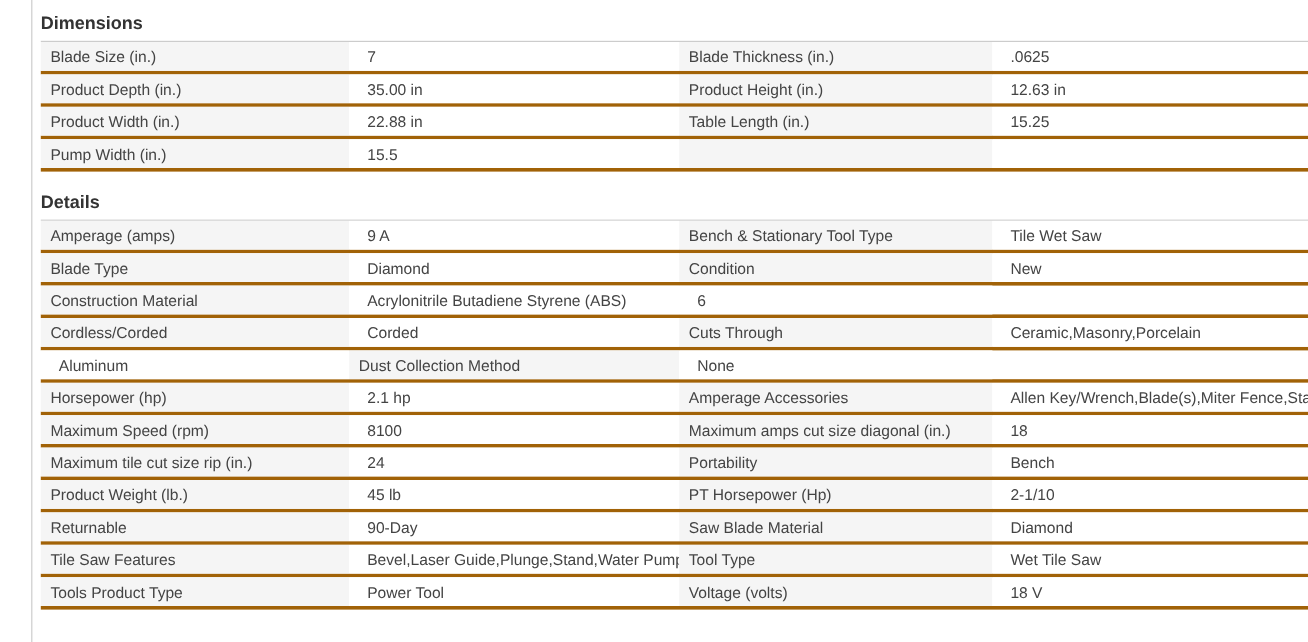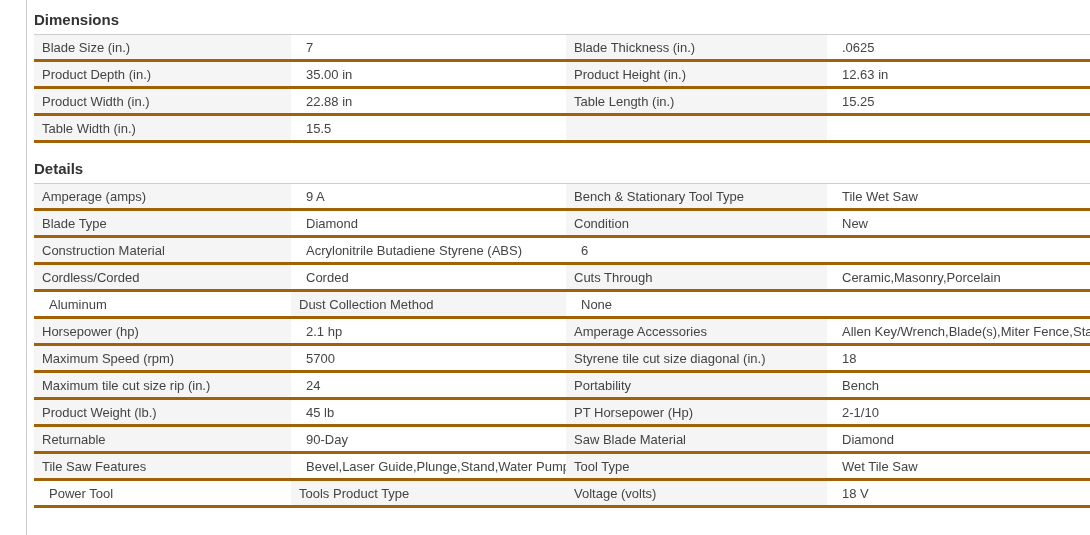--- a/index.html
+++ b/index.html
@@ -93,21 +93,21 @@
             <div class="cell label">Product Height (in.)</div>
             <div class="cell value">12.63 in</div>
           </div>
           <div class="spec-row">
             <div class="cell label">Product Width (in.)</div>
             <div class="cell value">22.88 in</div>
             <div class="cell label">Table Length (in.)</div>
             <div class="cell value">15.25</div>
           </div>
           <div class="spec-row">
-            <div class="cell label">Table Width (in.)</div>
+            <div class="cell label">Pump Width (in.)</div>
             <div class="cell value">15.5</div>
             <div class="cell label"></div>
             <div class="cell value"></div>
           </div>
         </div>
     </div>
 
     <div class="section">
       <h2 class="section-title later">Details</h2>
       <div class="spec-table">
@@ -140,22 +140,22 @@
             <div class="cell value">None</div>
           </div>
           <div class="spec-row">
             <div class="cell label">Horsepower (hp)</div>
             <div class="cell value">2.1 hp</div>
             <div class="cell label">Amperage Accessories</div>
             <div class="cell value">Allen Key/Wrench,Blade(s),Miter Fence,Stand</div>
           </div>
           <div class="spec-row">
             <div class="cell label">Maximum Speed (rpm)</div>
-            <div class="cell value">5700</div>
-            <div class="cell label">Styrene tile cut size diagonal (in.)</div>
+            <div class="cell value">8100</div>
+            <div class="cell label">Maximum amps cut size diagonal (in.)</div>
             <div class="cell value">18</div>
           </div>
           <div class="spec-row">
             <div class="cell label">Maximum tile cut size rip (in.)</div>
             <div class="cell value">24</div>
             <div class="cell label">Portability</div>
             <div class="cell value">Bench</div>
           </div>
           <div class="spec-row">
             <div class="cell label">Product Weight (lb.)</div>
@@ -169,22 +169,22 @@
             <div class="cell label">Saw Blade Material</div>
             <div class="cell value">Diamond</div>
           </div>
           <div class="spec-row">
             <div class="cell label">Tile Saw Features</div>
             <div class="cell value">Bevel,Laser Guide,Plunge,Stand,Water Pump</div>
             <div class="cell label">Tool Type</div>
             <div class="cell value">Wet Tile Saw</div>
           </div>
           <div class="spec-row">
+            <div class="cell label">Tools Product Type</div>
             <div class="cell value">Power Tool</div>
-            <div class="cell label">Tools Product Type</div>
             <div class="cell label">Voltage (volts)</div>
             <div class="cell value">18 V</div>
           </div>
         </div>
     </div>
 
   </div>
 </div>
 
 </body></html>

